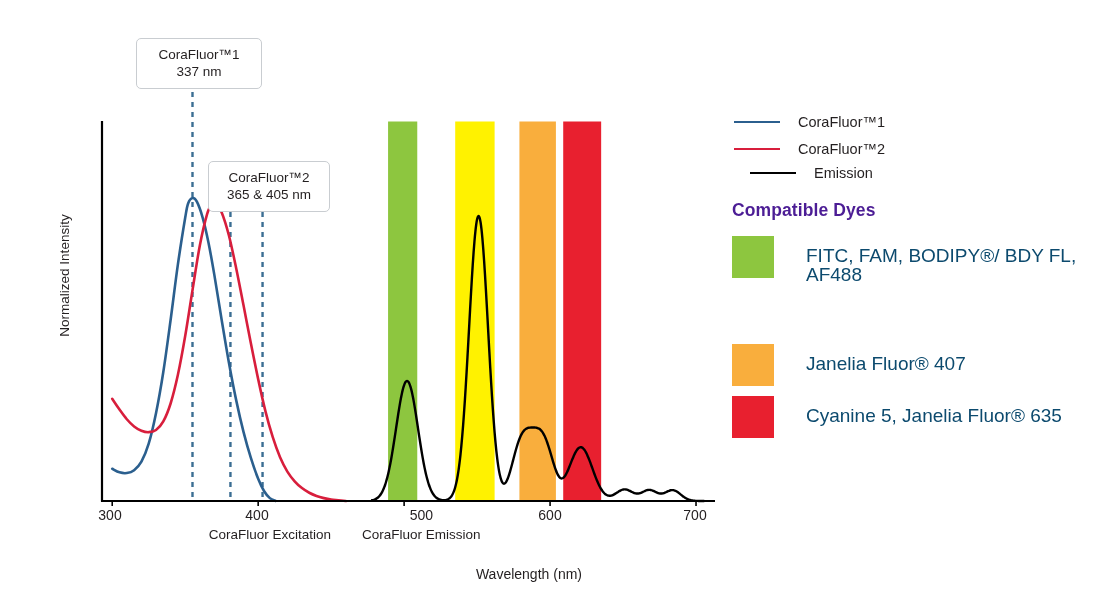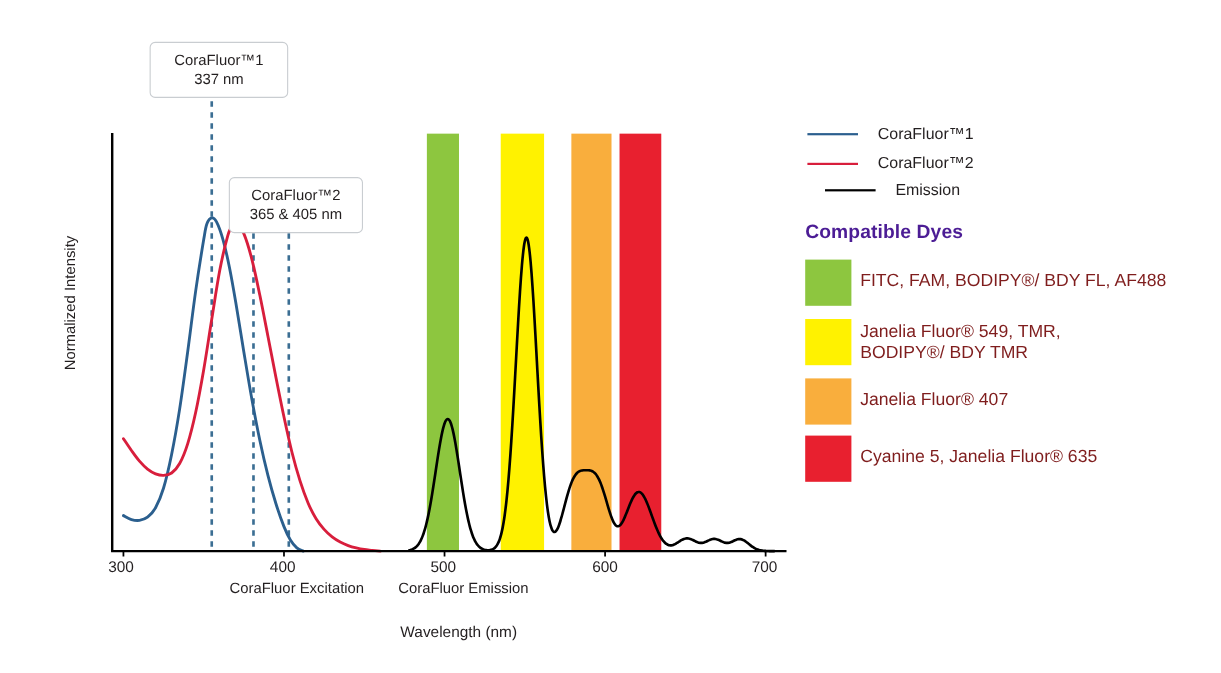--- a/index.html
+++ b/index.html
@@ -15,21 +15,21 @@
   #plotsvg{position:absolute;left:0;top:0;}
 
   .axis-label{
     position:absolute;font-size:13.5px;color:#231f20;white-space:nowrap;
   }
   #ylabel{
     left:-16px;top:268px;width:160px;text-align:center;
     transform:rotate(-90deg);transform-origin:center center;
     font-size:13.5px;
   }
-  #xlabel{left:252px;top:566px;width:330px;text-align:center;font-size:14px;}
+  #xlabel{left:252px;top:566px;width:330px;text-align:right;font-size:14px;}
   #exc-label{left:96px;top:527px;width:235px;text-align:right;font-size:13.5px;}
   #emi-label{left:362px;top:527px;width:235px;font-size:13.5px;}
 
   .tick-text{
     position:absolute;font-size:14px;color:#231f20;
     width:60px;text-align:center;top:507px;
   }
 
   
   .callout{
@@ -54,21 +54,21 @@
   #lr2{left:20px;top:165px;}
 
   #dyes-title{
     position:absolute;left:2px;top:200px;
     font-size:17.5px;font-weight:bold;color:#4c1d95;letter-spacing:.1px;
   }
 
   .dye-row{position:absolute;left:2px;display:flex;align-items:flex-start;}
   .dye-sw{width:42px;height:42px;flex:0 0 42px;}
   .dye-text{
-    margin-left:8px;font-size:16px;line-height:19px;color:#7f1d1d;
+    margin-left:32px;font-size:19px;line-height:19px;color:#0c4a6e;
     white-space:pre-line;padding-top:10px;
   }
   #dye0{top:236px;}
   #dye1{top:290px;}
   #dye2{top:344px;}
   #dye3{top:396px;}
   #dye1 .dye-text{padding-top:2px;}
 </style>
 </head>
 <body>
@@ -96,21 +96,21 @@
         <line x1="696.0261904761904" y1="501" x2="696.0261904761904" y2="506" stroke="#000" stroke-width="1.6"></line>
       </svg>
 
     <div class="axis-label" id="ylabel">Normalized Intensity</div>
     <div class="axis-label" id="xlabel">Wavelength (nm)</div>
     <div class="axis-label" id="exc-label">CoraFluor Excitation</div>
     <div class="axis-label" id="emi-label">CoraFluor Emission</div>
 
     <div class="tick-text" style="left:80px;">300</div>
     <div class="tick-text" style="left:227px;">400</div>
-    <div class="tick-text" style="left:373px;">500</div>
+    <div class="tick-text" style="left:373px;text-align:right;">500</div>
     <div class="tick-text" style="left:520px;">600</div>
     <div class="tick-text" style="left:665px;">700</div>
 
     <div class="callout" id="callout1">
       <span>CoraFluor™1</span>
       <span class="l2">337 nm</span>
     </div>
     <div class="callout" id="callout2">
       <span>CoraFluor™2</span>
       <span class="l2">365 &amp; 405 nm</span>
@@ -131,25 +131,20 @@
       <span class="leg-line" style="border-top-color: rgb(0, 0, 0);"></span>
       <span class="leg-text">Emission</span>
     </div>
 
     <div id="dyes-title">Compatible Dyes</div>
 
     <div class="dye-row" id="dye0">
       <span class="dye-sw" style="background: rgb(141, 198, 63);"></span>
       <span class="dye-text">FITC, FAM, BODIPY®/ BDY FL, AF488</span>
     </div>
-    <div class="dye-row" id="dye1">
-      <span class="dye-sw" style="background: rgb(255, 242, 0);"></span>
-      <span class="dye-text">Janelia Fluor® 549, TMR,
-BODIPY®/ BDY TMR</span>
-    </div>
     <div class="dye-row" id="dye2">
       <span class="dye-sw" style="background: rgb(249, 174, 61);"></span>
       <span class="dye-text">Janelia Fluor® 407</span>
     </div>
     <div class="dye-row" id="dye3">
       <span class="dye-sw" style="background: rgb(232, 32, 47);"></span>
       <span class="dye-text">Cyanine 5, Janelia Fluor® 635</span>
     </div>
 
   </div>

